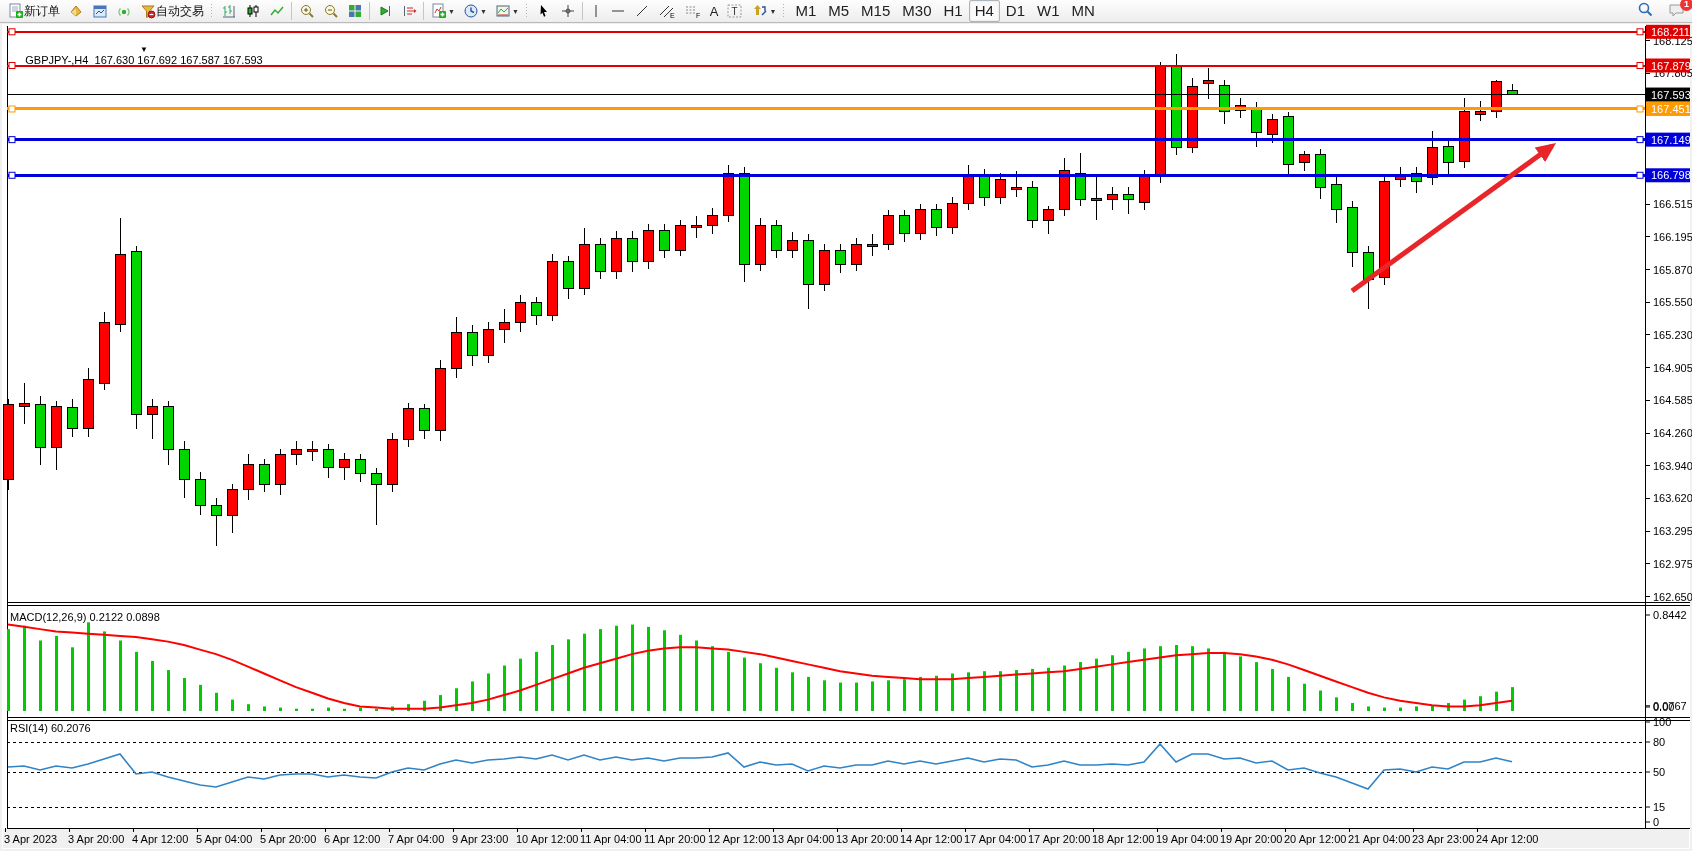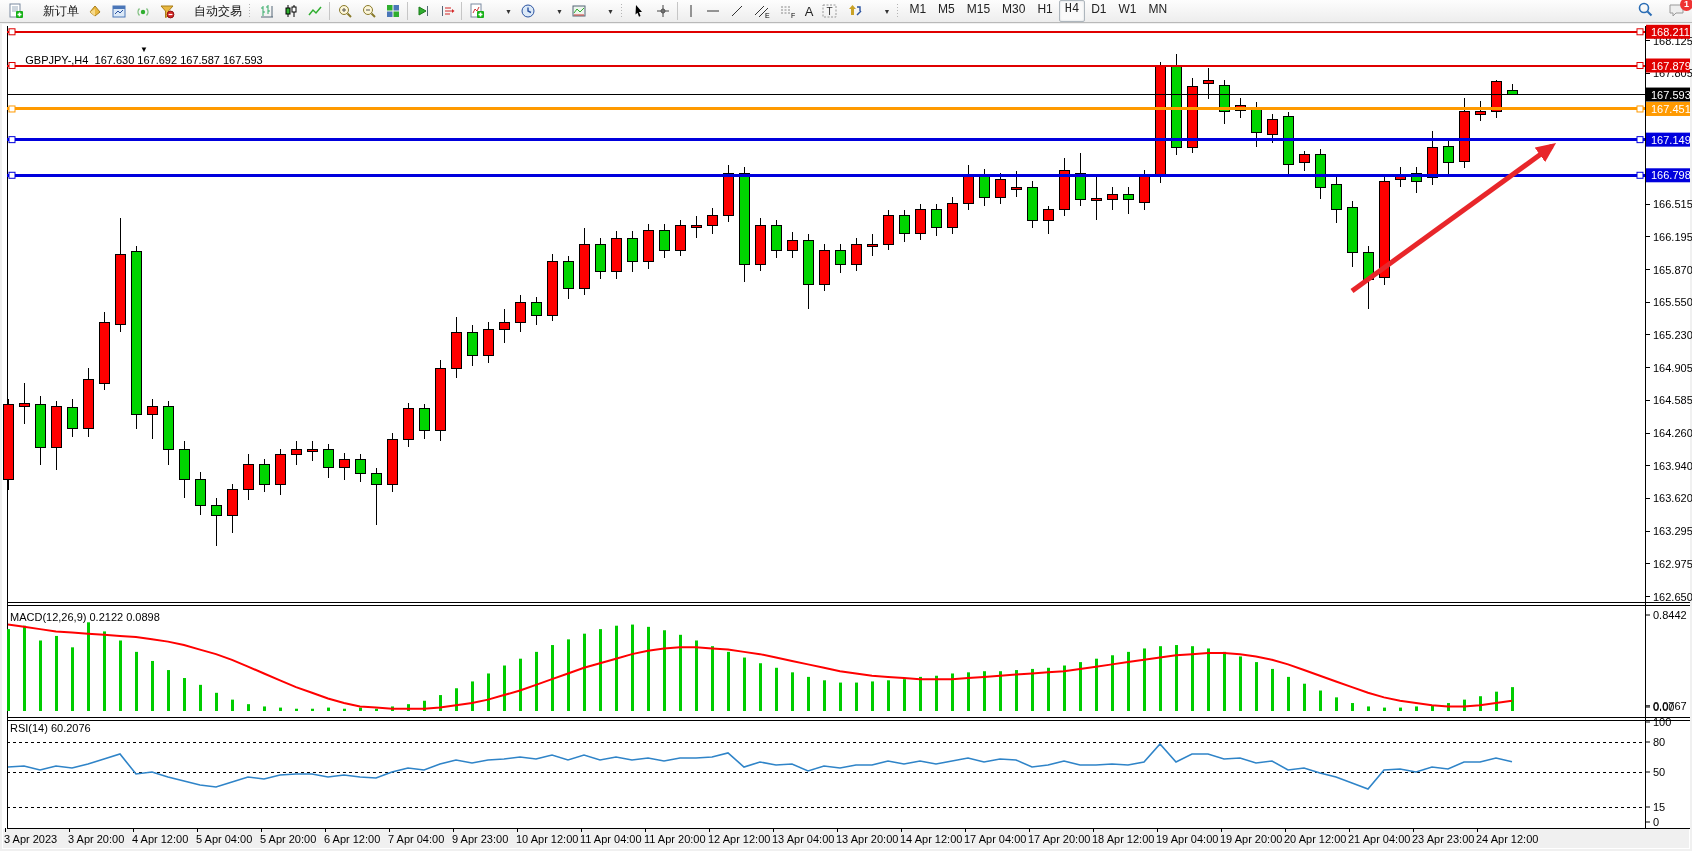--- a/index.html
+++ b/index.html
@@ -2,29 +2,29 @@
 <html><head>
 <meta charset="utf-8">
 <style>
   html,body{margin:0;padding:0;background:#e8e8e8;}
   .app{position:relative;width:1692px;height:851px;background:#f0f0f0;overflow:hidden;
        font-family:"Liberation Sans", sans-serif;-webkit-font-smoothing:antialiased;}
   
   .toolbar{position:absolute;top:0;left:0;width:1692px;height:23px;
            background:linear-gradient(#fdfdfd,#ededed);border-bottom:1px solid #b9b9b9;
            display:flex;align-items:center;padding-left:4px;box-sizing:border-box;z-index:5;}
-  .tbtn{display:flex;align-items:center;gap:19px;height:20px;padding:0 3px;border:1px solid transparent;
+  .tbtn{display:flex;align-items:center;gap:0;height:20px;padding:0 3px;border:1px solid transparent;
         border-radius:2px;font-size:12px;color:#111;cursor:default;white-space:nowrap;}
   .tbtn svg{display:block;}
   .caret{font-size:7px;color:#333;margin-left:1px;}
   .sep{width:1px;height:18px;background:#c6c6c6;margin:0 3px 0 2px;}
   .grip{width:4px;height:16px;margin:0 3px 0 2px;
         background-image:radial-gradient(#b5b5b5 35%,transparent 36%);background-size:3px 3px;}
-  .tf{font-size:12px;color:#222;height:18px;padding:1px 5px;border:1px solid transparent;border-radius:2px;}
-  .tf.active{background:#fafafa;border-color:#aeb6bd;box-shadow:inset 0 0 2px #cdd3d8;font-family:Liberation Mono, monospace;}
+  .tf{font-size:15px;color:#222;height:18px;padding:1px 5px;border:1px solid transparent;border-radius:2px;}
+  .tf.active{background:#fafafa;border-color:#aeb6bd;box-shadow:inset 0 0 2px #cdd3d8;}
   .right-icons{position:absolute;right:6px;top:0;height:23px;display:flex;align-items:center;gap:14px;}
   .badge{position:absolute;top:-4px;right:-7px;background:#e33;color:#fff;border-radius:50%;
          width:13px;height:13px;font-size:9px;line-height:13px;text-align:center;font-weight:bold;}
   .chat-wrap{position:relative;}
   
   .chart-window{position:absolute;top:24px;left:2px;width:1688px;height:825px;background:#fff;
                 border:1px solid #9a9a9a;box-sizing:border-box;}
   .overlay-label{position:absolute;font-size:11px;color:#000;z-index:3;white-space:pre;text-align:center;}
   #chart-svg{position:absolute;top:0;left:0;z-index:2;}
 </style>

